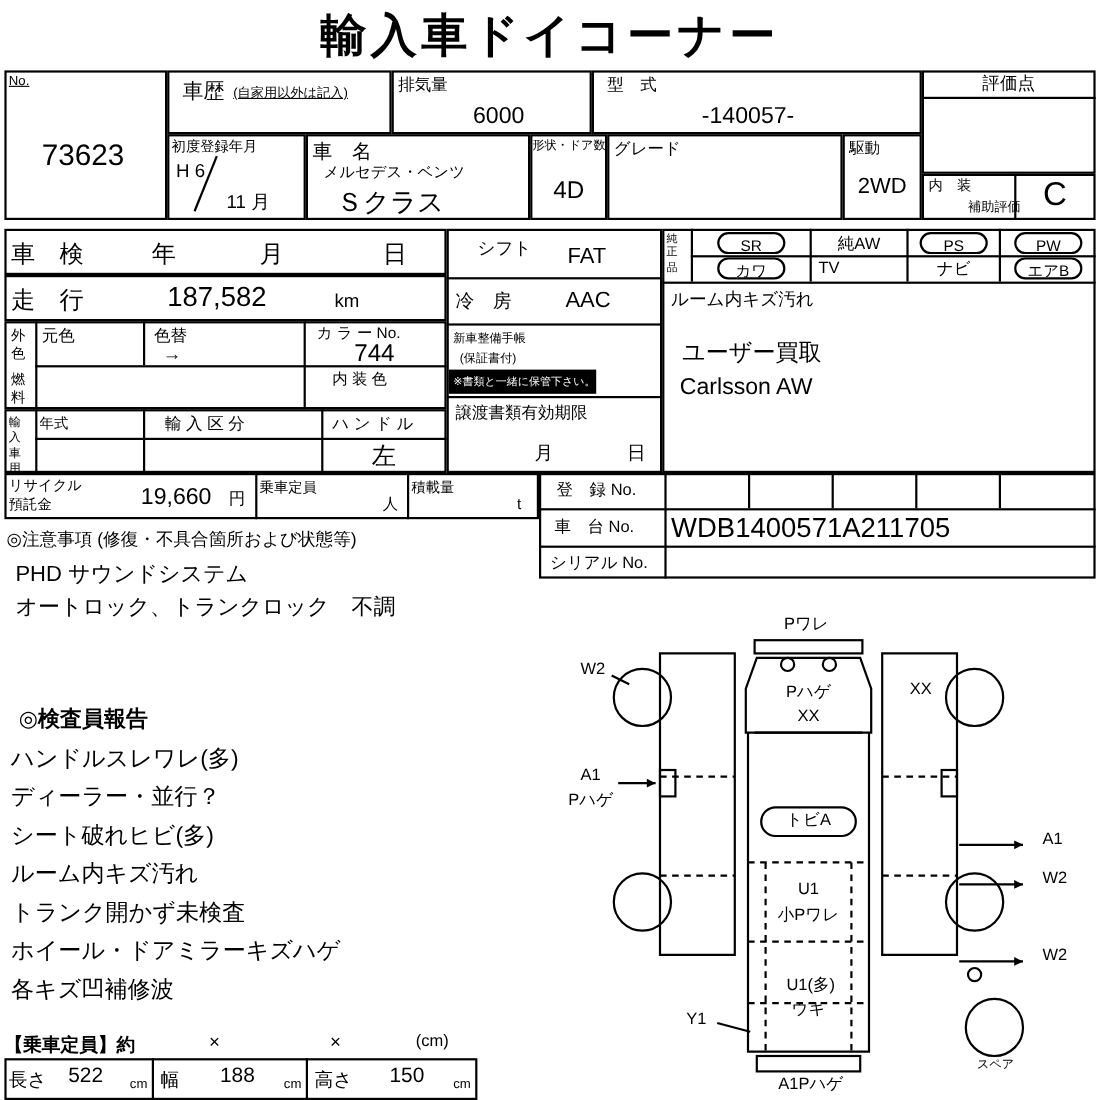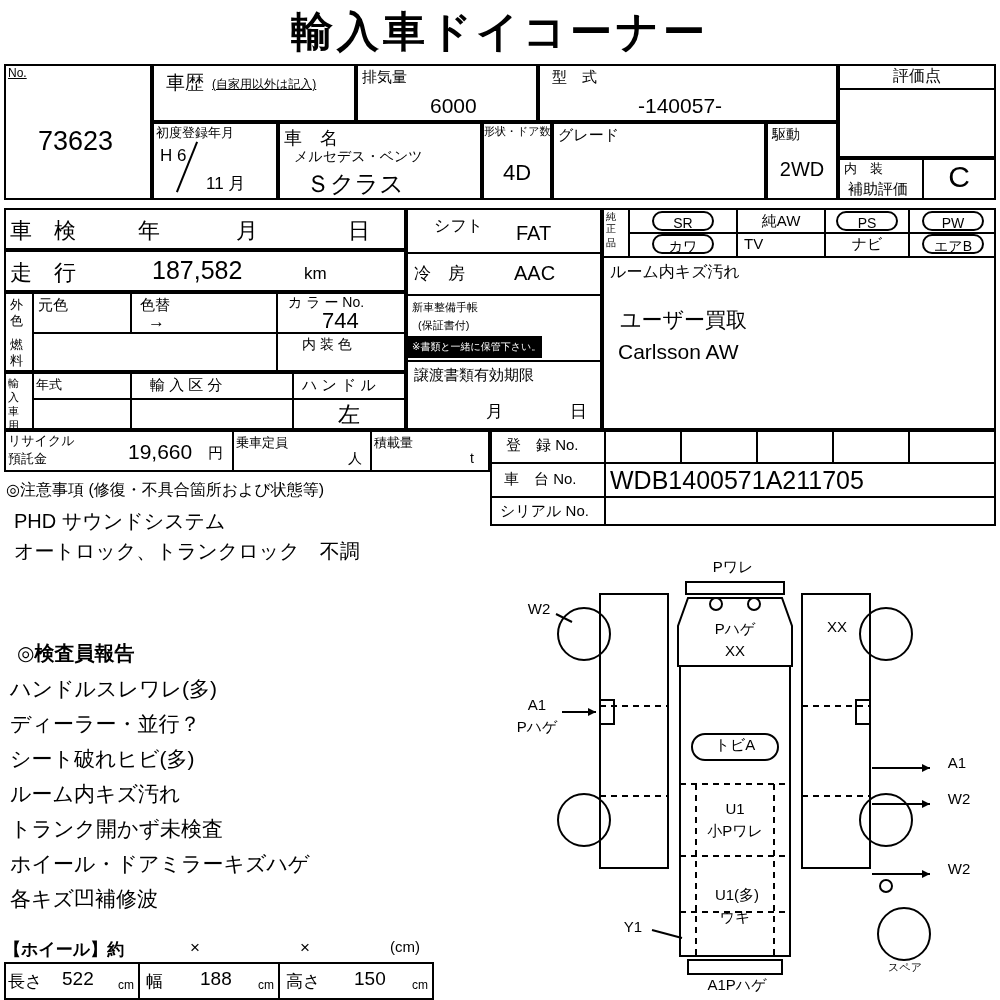--- a/index.html
+++ b/index.html
@@ -54,21 +54,21 @@
   <div class="lbl" style="left:552px;top:68px;">型　式</div>
   <div class="val" style="left:638px;top:94px;">-140057-</div>
 
   <div class="bx" style="left:838px;top:64px;width:158px;height:94px;"></div>
   <div class="bxt" style="left:838px;top:88px;width:158px;height:0;"></div>
   <div class="lbl ctr" style="left:838px;top:66px;width:158px;font-size:16px;">評価点</div>
 
   <div class="bx" style="left:838px;top:158px;width:158px;height:42px;"></div>
   <div class="bxl" style="left:922px;top:158px;width:0;height:42px;"></div>
   <div class="lbl-s" style="left:844px;top:160px;font-size:13px;">内　装</div>
-  <div class="lbl-s" style="left:848px;top:180px;font-size:15px;">補助評価</div>
+  <div class="lbl-s" style="left:880px;top:180px;font-size:12px;">補助評価</div>
   <div class="ctr" style="position:absolute;left:922px;top:160px;width:74px;font-size:30px;">C</div>
 
   <div class="bx" style="left:152px;top:122px;width:126px;height:78px;"></div>
   <div class="lbl-s" style="left:156px;top:124px;font-size:13px;">初度登録年月</div>
   <div class="lbl" style="left:160px;top:146px;font-size:17px;">H 6</div>
   <div style="position:absolute;left:186px;top:140px;width:2px;height:54px;background:#000;transform:rotate(22deg);"></div>
   <div class="lbl" style="left:206px;top:172px;font-size:17px;">11 月</div>
 
   <div class="bx" style="left:278px;top:122px;width:204px;height:78px;"></div>
   <div class="lbl" style="left:284px;top:126px;font-size:18px;">車　名</div>
@@ -212,24 +212,24 @@
 
   <div style="position:absolute;left:6px;top:640px;font-size:20px;font-weight:bold;margin-left:11px;">◎検査員報告</div>
   <div class="val" style="left:10px;top:675px;font-size:21px;">ハンドルスレワレ(多)</div>
   <div class="val" style="left:10px;top:710px;font-size:21px;">ディーラー・並行？</div>
   <div class="val" style="left:10px;top:745px;font-size:21px;">シート破れヒビ(多)</div>
   <div class="val" style="left:10px;top:780px;font-size:21px;">ルーム内キズ汚れ</div>
   <div class="val" style="left:10px;top:815px;font-size:21px;">トランク開かず未検査</div>
   <div class="val" style="left:10px;top:850px;font-size:21px;">ホイール・ドアミラーキズハゲ</div>
   <div class="val" style="left:10px;top:885px;font-size:21px;">各キズ凹補修波</div>
 
-  <div style="position:absolute;left:4px;top:938px;font-size:17px;font-weight:bold;">【ホイール】約</div>
+  <div style="position:absolute;left:4px;top:938px;font-size:17px;font-weight:bold;">【乗車定員】約</div>
   <div style="position:absolute;left:190px;top:938px;font-size:17px;">×</div>
   <div style="position:absolute;left:300px;top:938px;font-size:17px;">×</div>
-  <div style="position:absolute;left:390px;top:938px;font-size:15px;">(cm)</div>
+  <div style="position:absolute;left:378px;top:938px;font-size:15px;">(cm)</div>
 
   <div class="bx" style="left:4px;top:962px;width:430px;height:38px;"></div>
   <div class="bxl" style="left:138px;top:962px;width:0;height:38px;"></div>
   <div class="bxl" style="left:278px;top:962px;width:0;height:38px;"></div>
   <div class="lbl" style="left:8px;top:970px;font-size:17px;">長さ</div>
   <div class="val" style="left:62px;top:968px;font-size:19px;">522</div>
   <div class="lbl-s" style="left:118px;top:978px;font-size:12px;">cm</div>
   <div class="lbl" style="left:146px;top:970px;font-size:17px;">幅</div>
   <div class="val" style="left:200px;top:968px;font-size:19px;">188</div>
   <div class="lbl-s" style="left:258px;top:978px;font-size:12px;">cm</div>

